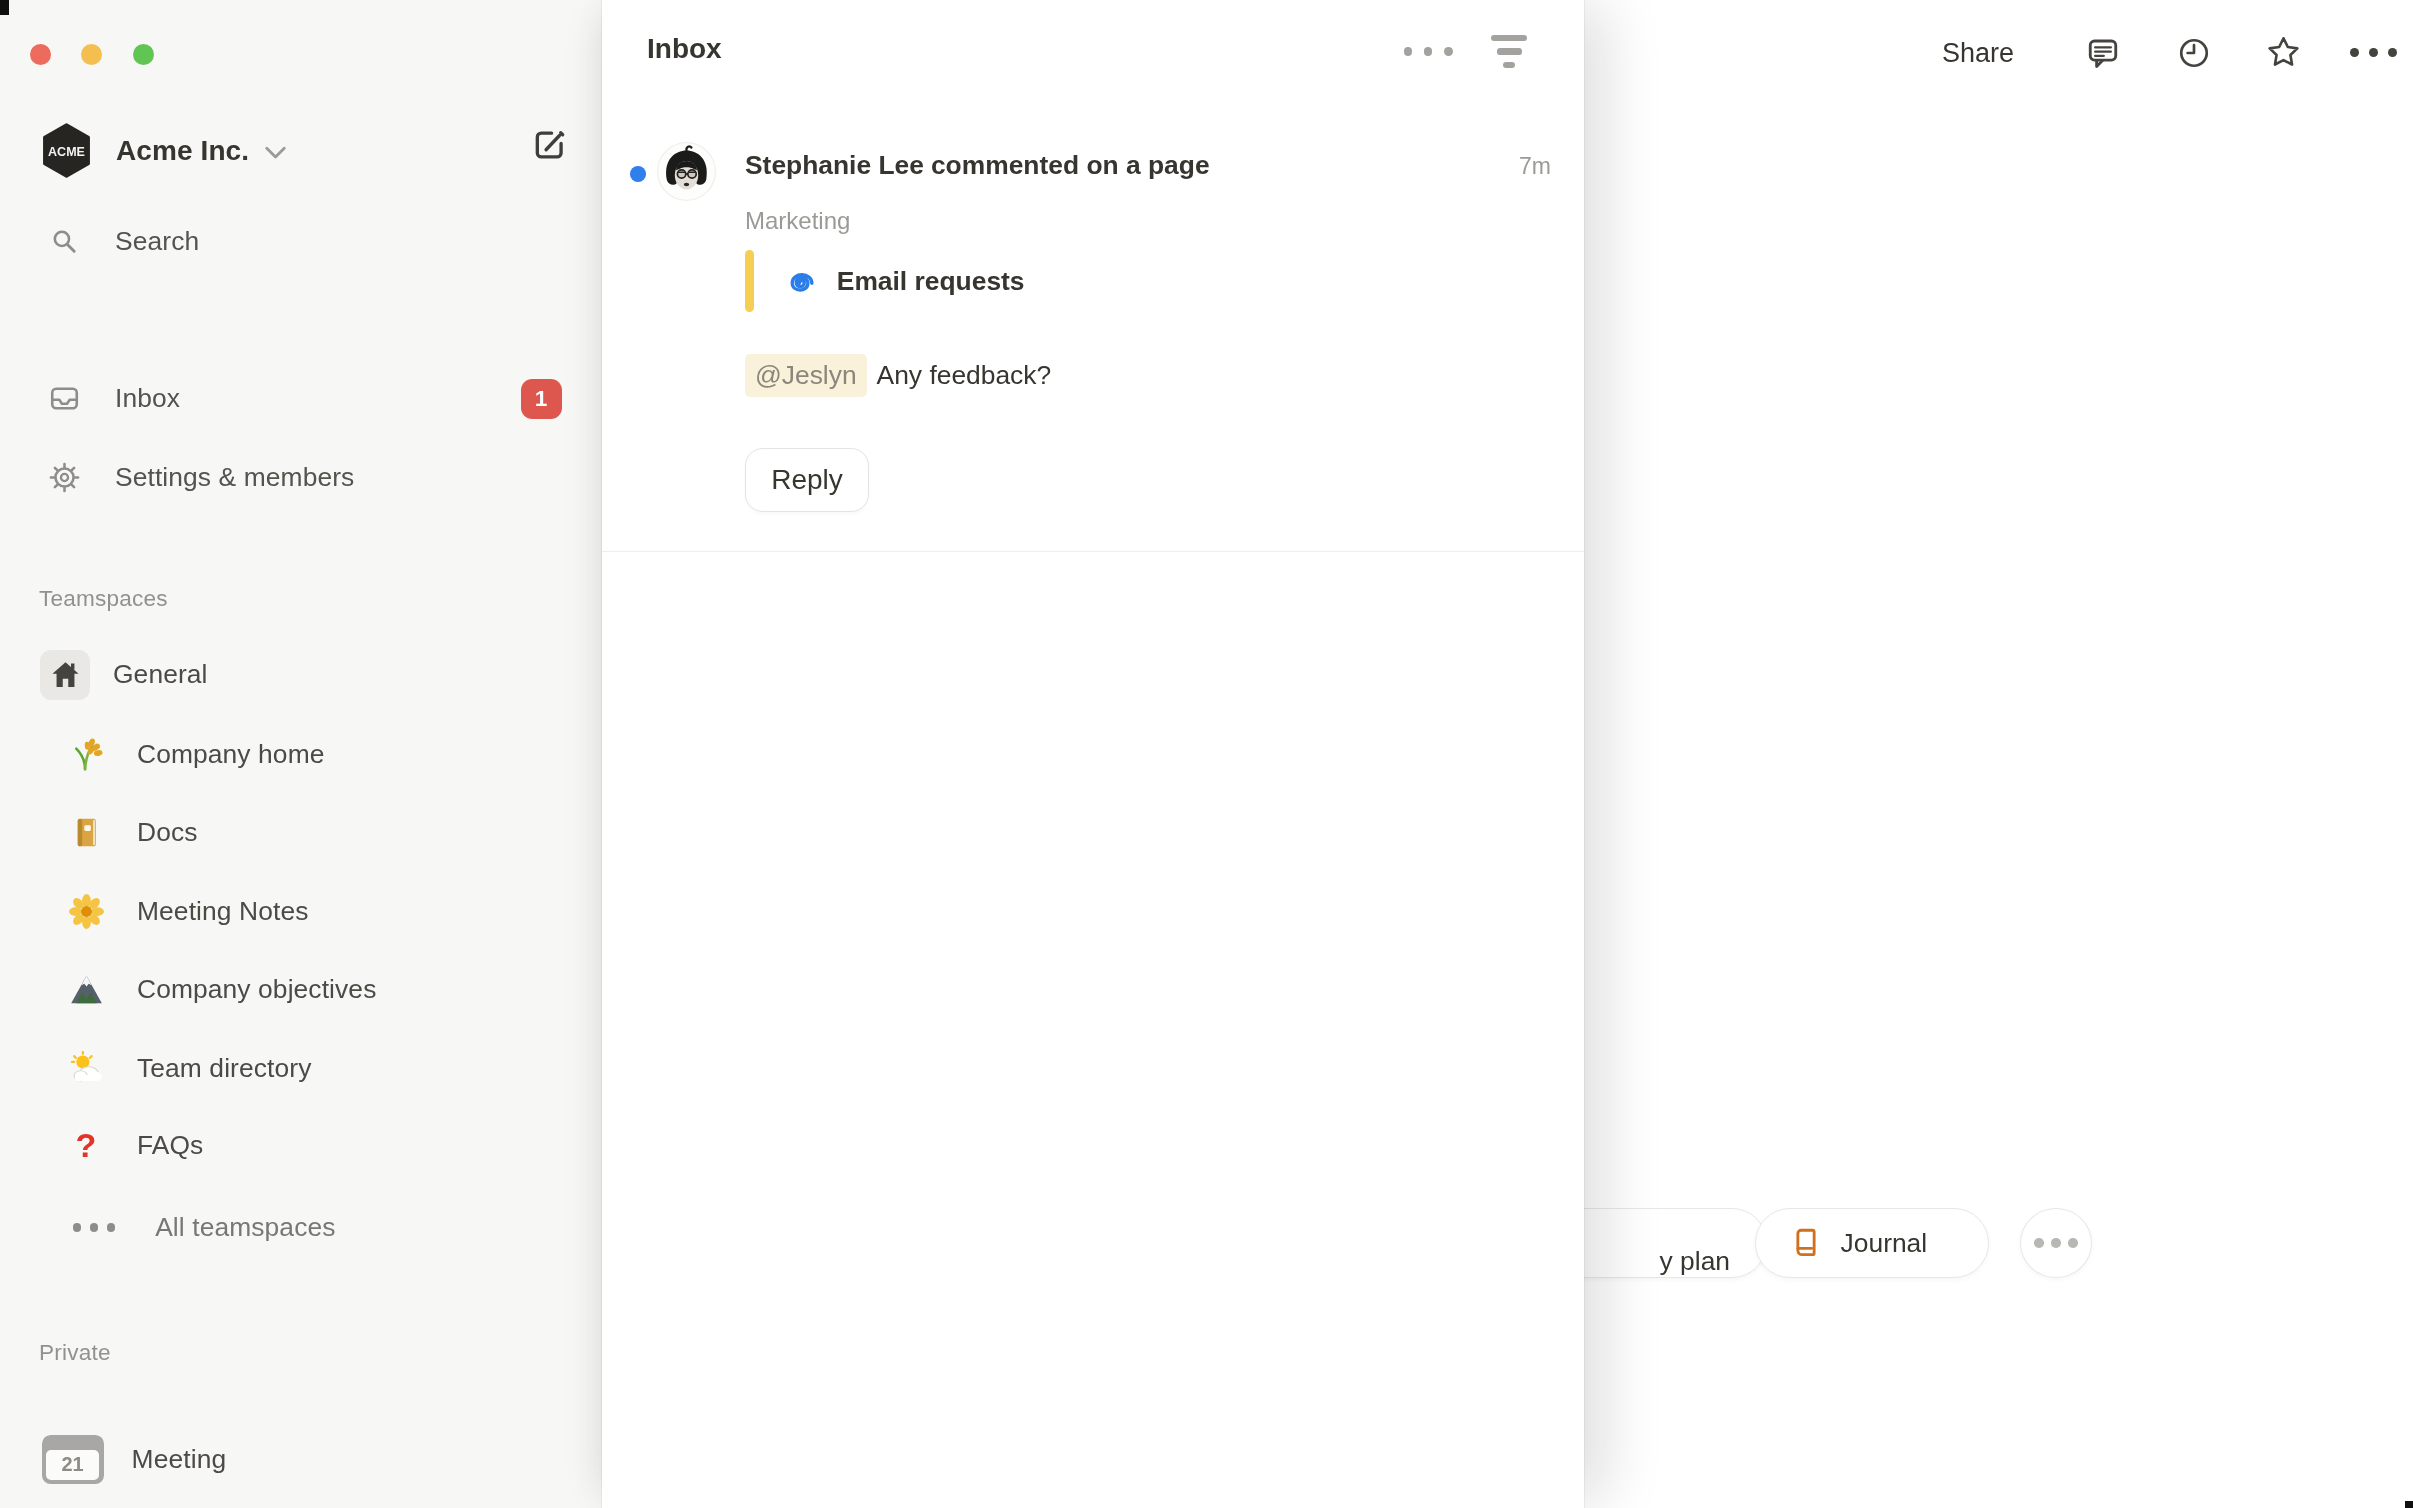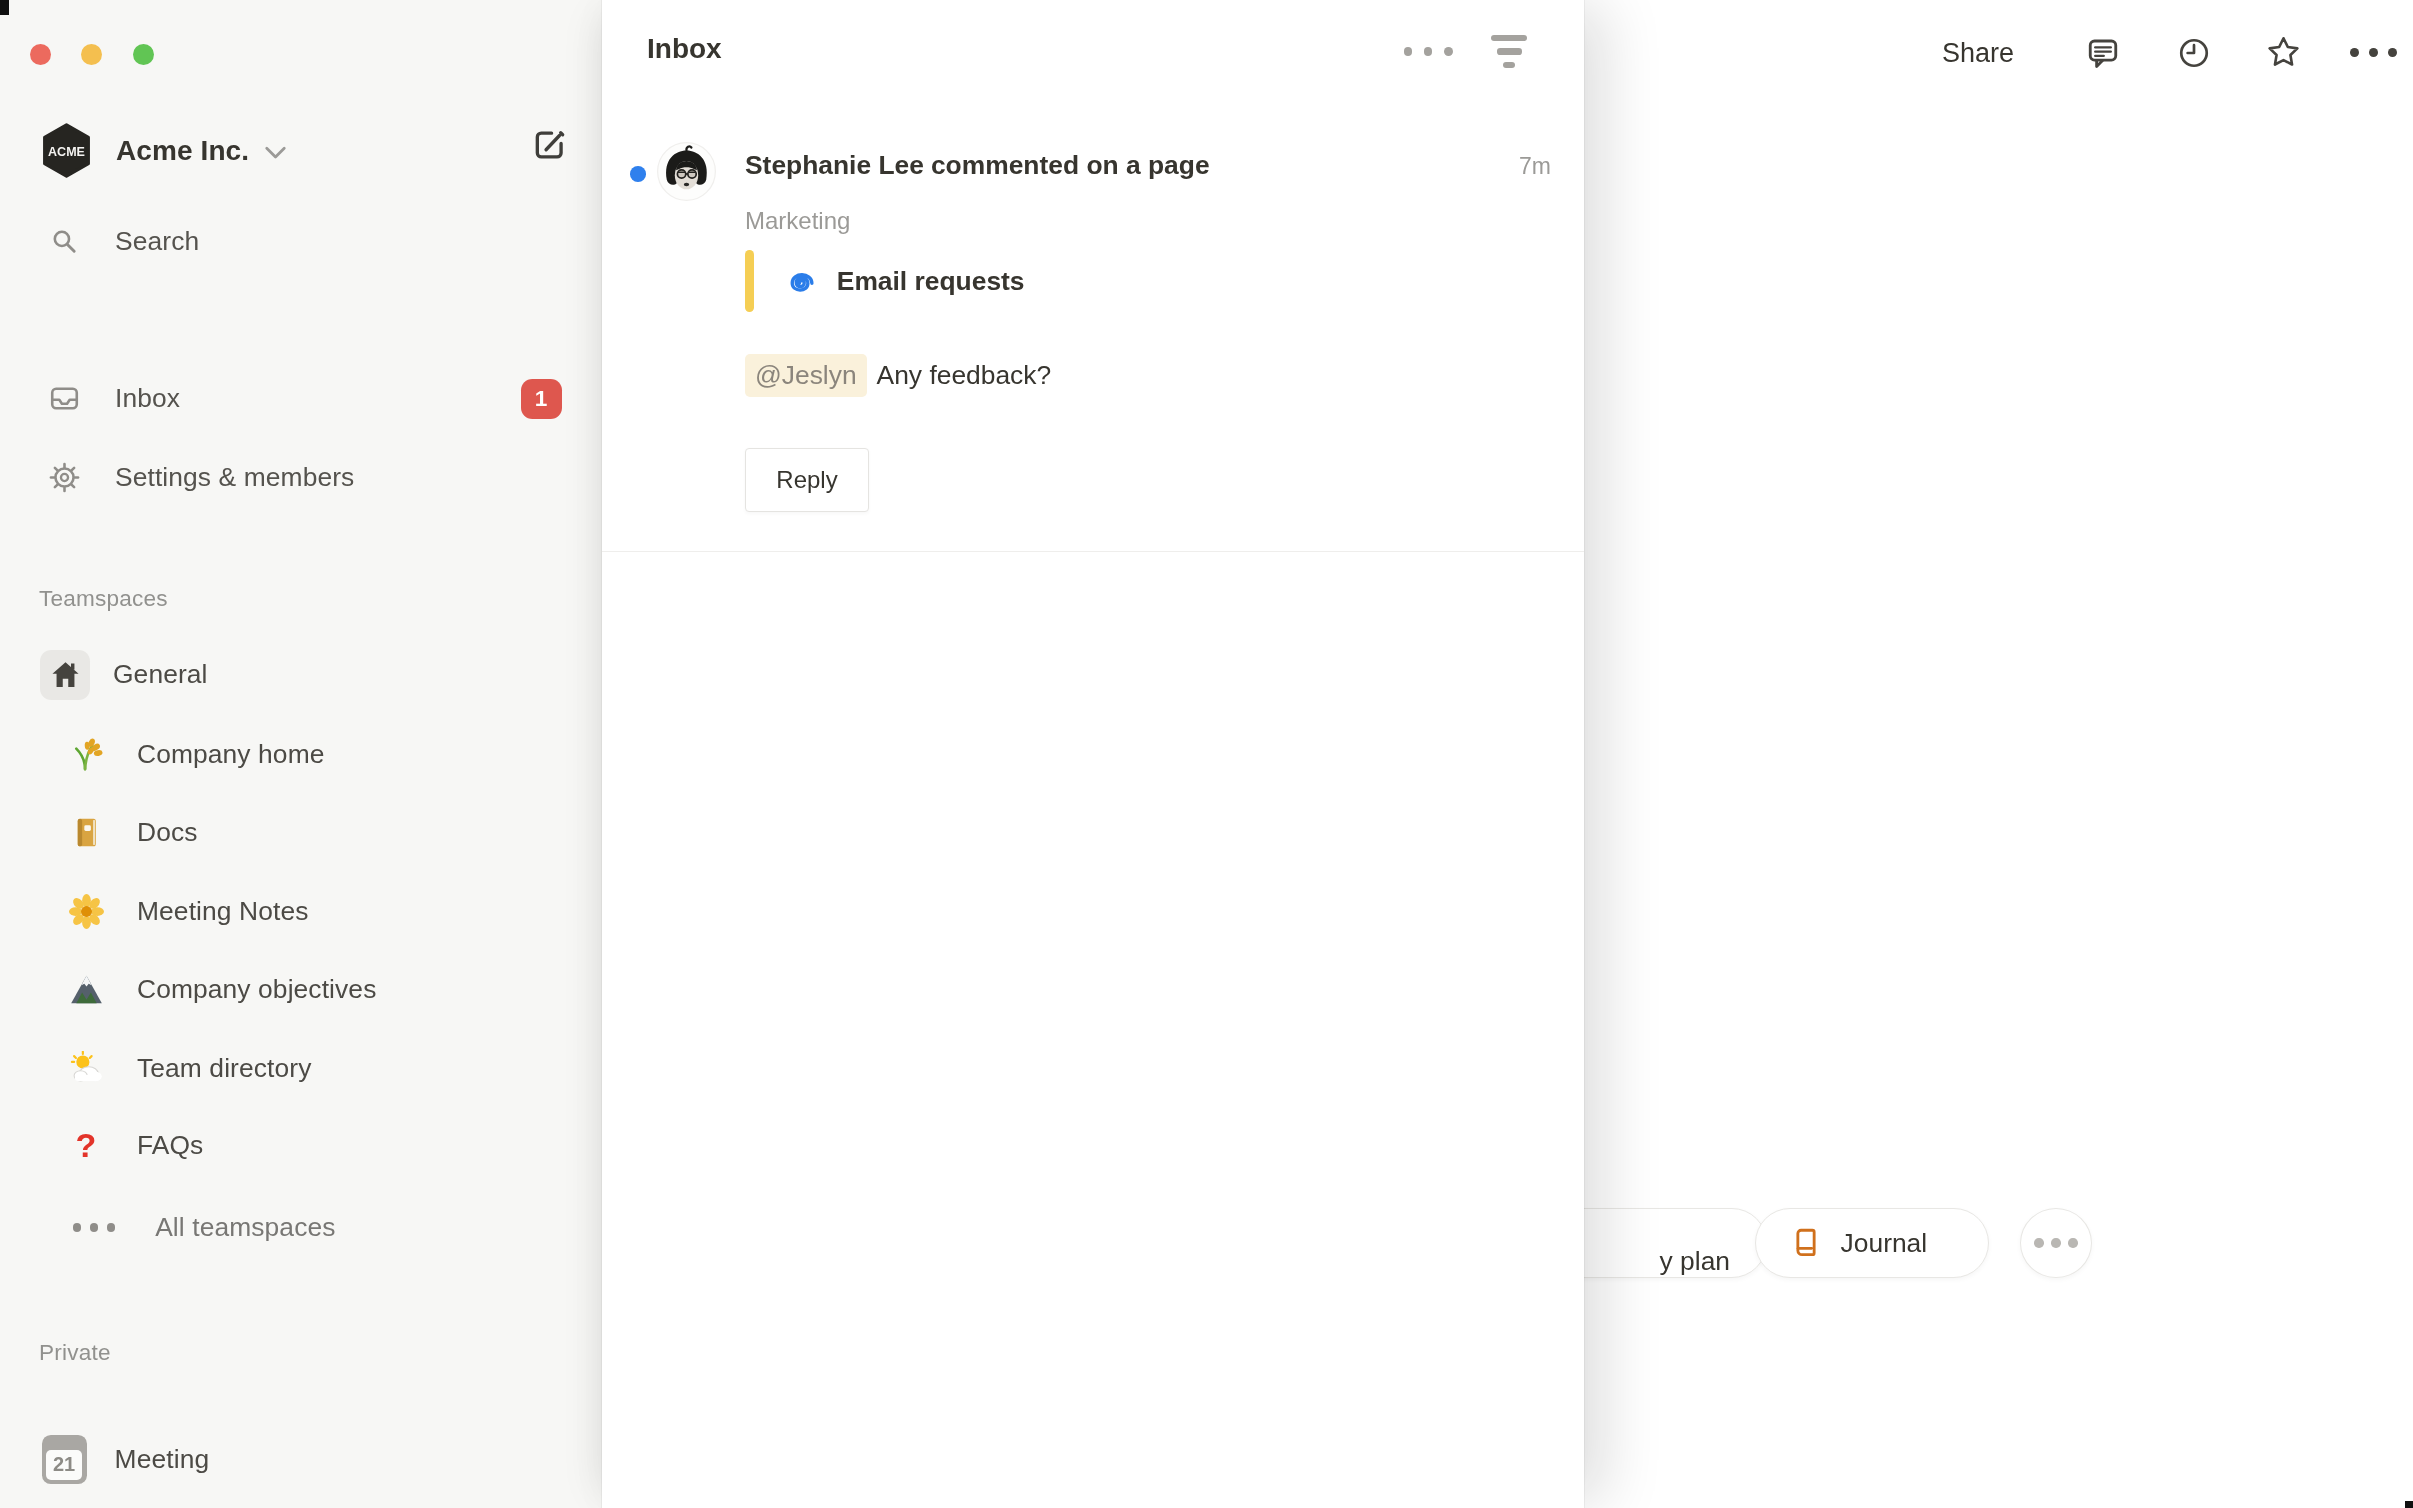--- a/index.html
+++ b/index.html
@@ -29,21 +29,21 @@
   .section-label { position:absolute; left:39px; height:34px; font-size:22.6px; font-weight:500; color:#91918e; letter-spacing:0.2px; display:flex; align-items:center; }
 
   .ts-iconbox { width:50px; height:50px; margin-left:21.4px; margin-right:22.6px; border-radius:11.3px; background:#e9e8e5; display:flex; align-items:center; justify-content:center; flex:0 0 auto; }
   .emojibox { width:36px; height:36px; margin-left:49px; margin-right:33px; display:flex; align-items:center; justify-content:center; flex:0 0 auto; }
   .ts-label { font-size:26.4px; font-weight:500; color:#4c4a45; letter-spacing:0.1px; }
   .qmark { font-size:34px; font-weight:700; color:#e3342a; }
   .dots3-grey { display:flex; gap:8.8px; margin-left:54px; margin-right:40px; flex:0 0 auto; }
   .dots3-grey i { width:8.2px; height:8.2px; border-radius:50%; background:#8f8d89; }
   .muted-label { color:#787774; }
 
-  .cal-icon { width:45px; height:49px; margin-left:22.6px; margin-right:28px; background:#a9a7a3; border-radius:8.8px; position:relative; flex:0 0 auto; }
+  .cal-icon { width:62px; height:49px; margin-left:22.6px; margin-right:28px; background:#a9a7a3; border-radius:8.8px; position:relative; flex:0 0 auto; }
   .cal-inner { position:absolute; left:4.4px; right:4.4px; top:15px; bottom:4.4px; background:#fbfbfa; border-radius:5px; display:flex; align-items:center; justify-content:center; font-size:20px; font-weight:700; color:#8d8b86; }
 
   
   .panel { position:absolute; left:602px; top:0; width:982px; height:1508px; background:#ffffff; z-index:6;
            box-shadow:0 0 0 0.9px rgba(15,15,15,.05), 25px 0 57px -6.3px rgba(15,15,15,.14), -16.3px 0 38px -15px rgba(15,15,15,.10); }
   .panel-title { position:absolute; left:45px; top:33px; font-size:28px; font-weight:600; color:#37352f; }
   .icon-btn { position:absolute; display:flex; align-items:center; justify-content:center; }
   .hdots { display:flex; gap:11.3px; }
   .hdots i { width:8.8px; height:8.8px; border-radius:50%; background:#a4a29e; }
   .fbars { display:flex; flex-direction:column; align-items:center; gap:7.5px; }
@@ -56,23 +56,23 @@
   .notif-rest { margin-left:7px; font-weight:700; }
   .notif-time { position:absolute; right:33px; top:153px; font-size:23px; color:#9b9a97; }
   .notif-crumb { position:absolute; left:143px; top:207px; font-size:24px; color:#9b9a97;text-align:center; }
   .quote { position:absolute; left:143px; top:249px; height:64px; display:flex; align-items:center; }
   .qbar { width:8.8px; height:62px; border-radius:4.4px; background:#f5ce54; margin-right:28px; }
   .qicon { width:35px; height:35px; margin-right:20px; }
   .qtitle { font-size:26.4px; font-weight:700; color:#37352f; }
   .comment-line { position:absolute; left:143px; top:347px; height:57px; display:flex; align-items:center; font-size:26.4px; }
   .mention { background:#faf1db; color:#8b857c; padding:6.3px 10px; border-radius:5px; }
   .comment-rest { margin-left:10px; color:#37352f; }
-  .reply-btn { position:absolute; left:143px; top:448px; width:124px; height:64px; border-radius:4px; background:#ffffff;
+  .reply-btn { position:absolute; left:143px; top:448px; width:124px; height:64px; border-radius:18px; background:#ffffff;
                border:1.6px solid #e5e4e1; box-shadow:0 1.9px 3.8px rgba(0,0,0,.03); display:flex; align-items:center; justify-content:center;
-               font-size:24px; font-weight:500; color:#37352f; }
+               font-size:28px; font-weight:500; color:#37352f; }
   .card-divider { position:absolute; left:0; right:0; top:551px; height:1.3px; background:#efeeec; }
 
   
   .share-label { position:absolute; left:1942px; top:38px; font-size:27px; color:#37352f; z-index:2; }
   .tb-icon { position:absolute; top:35px; width:35px; height:35px; z-index:2; display:flex; align-items:center; justify-content:center; }
   .tbdots { display:flex; gap:10px; }
   .tbdots i { width:8.8px; height:8.8px; border-radius:50%; background:#45433e; }
 
   
   .pill { position:absolute; top:1208px; height:70px; background:#ffffff; border:1.6px solid #e8e7e4;

